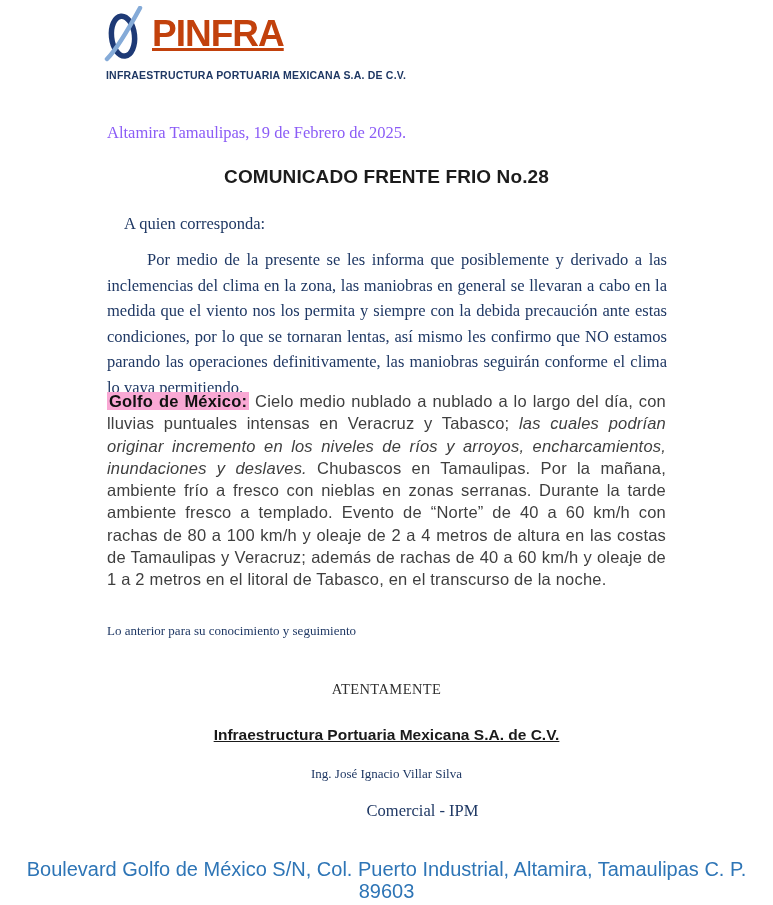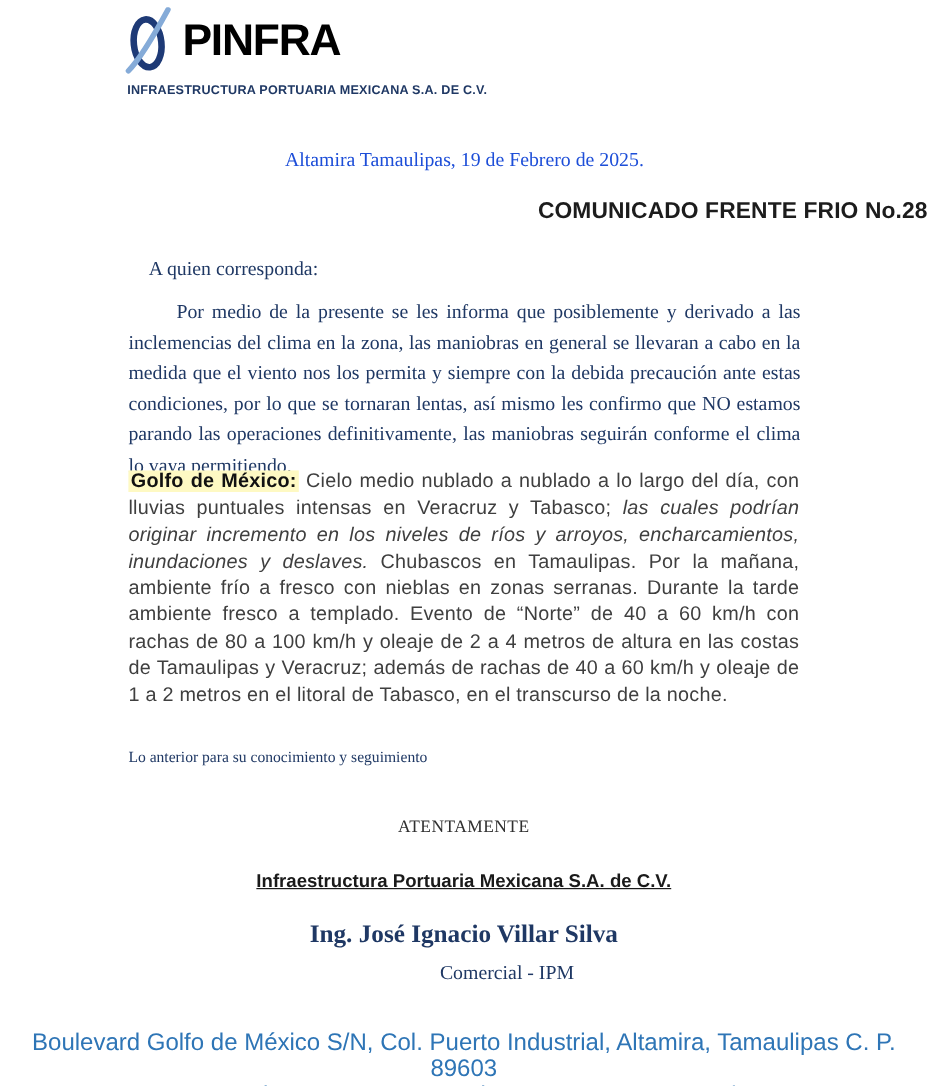--- a/index.html
+++ b/index.html
@@ -11,40 +11,40 @@
     overflow: hidden;
   }
   .abs { position: absolute; }
 
   
   .logo-row { top: 6px; left: 104px; display: flex; align-items: flex-start; }
   .logo-mark { width: 47px; height: 56px; }
   .brand-word {
     font-family: "Liberation Sans", sans-serif;
     font-weight: 700; font-size: 37px; letter-spacing: -1px;
-    color: #000000; line-height: 56px; margin-left: 1px;
+    color: #c2410c; line-height: 56px; margin-left: 1px; text-decoration: underline;
   }
   .logo-subtitle {
     top: 69px; left: 106px;
     font-family: "Liberation Sans", sans-serif;
     font-weight: 700; font-size: 10.5px; letter-spacing: 0.2px;
     color: #1F3864;
   }
 
   
   .date-line {
     top: 123px; left: 107px; width: 560px;
-    text-align: center;
-    font-size: 16.5px; color: #1d4ed8;
+    text-align: left;
+    font-size: 16.5px; color: #8b5cf6;
   }
 
   
   .doc-title {
     top: 166px; left: 0; width: 773px;
-    text-align: right;
+    text-align: center;
     font-family: "Liberation Sans", sans-serif;
     font-weight: 700; font-size: 19px; color: #1c1c1c;
     letter-spacing: 0.1px;
   }
 
   
   .salutation {
     top: 214px; left: 124px;
     font-size: 16.5px; color: #1F3864;
   }
@@ -59,21 +59,21 @@
   
   .forecast {
     top: 390px; left: 107px; width: 559px;
     font-family: "Liberation Sans", sans-serif;
     font-size: 16.5px; color: #3F3F3F;
     line-height: 22.3px;
     text-align: justify;
     letter-spacing: 0.2px;
   }
   .hl-label {
-    background: #fef9c3;
+    background: #f9a8d4;
     font-weight: 700; color: #111111;
     padding: 0 2px;
   }
   .it { font-style: italic; }
 
   .closing-line {
     top: 623px; left: 107px;
     font-size: 13px; color: #1F3864;
   }
 
@@ -84,21 +84,21 @@
     font-size: 14.5px; color: #303030; letter-spacing: 0.4px;
   }
   .company-line {
     top: 726px; left: 0; width: 773px; text-align: center;
     font-family: "Liberation Sans", sans-serif;
     font-weight: 700; font-size: 15.5px; color: #1a1a1a;
   }
   .company-line span { text-decoration: underline; }
   .signatory {
     top: 766px; left: 0; width: 773px; text-align: center;
-    font-weight: 700; font-size: 21px; color: #1F3864;
+    font-weight: 400; font-size: 13px; color: #1F3864;
   }
   .signatory-role {
     top: 801px; left: 0; width: 773px; text-align: center;
     font-size: 16.5px; color: #1F3864; margin-left: 36px;
   }
 
   
   .page-footer {
     top: 858px; left: 0; width: 773px; text-align: center;
     font-family: "Liberation Sans", sans-serif;

